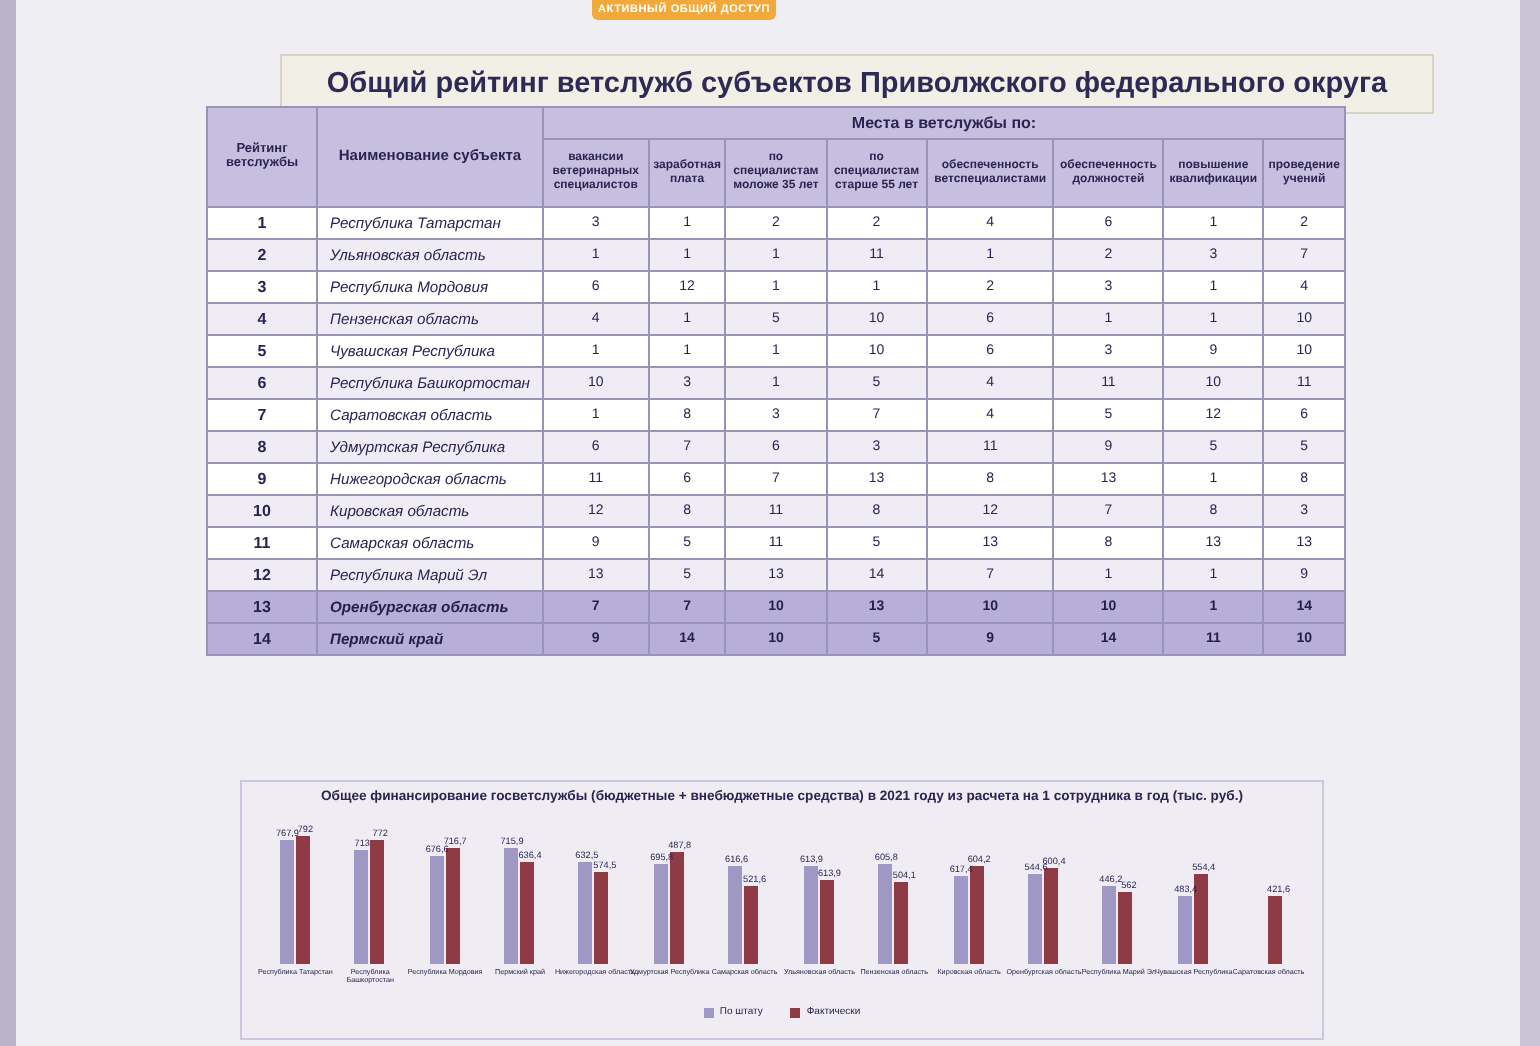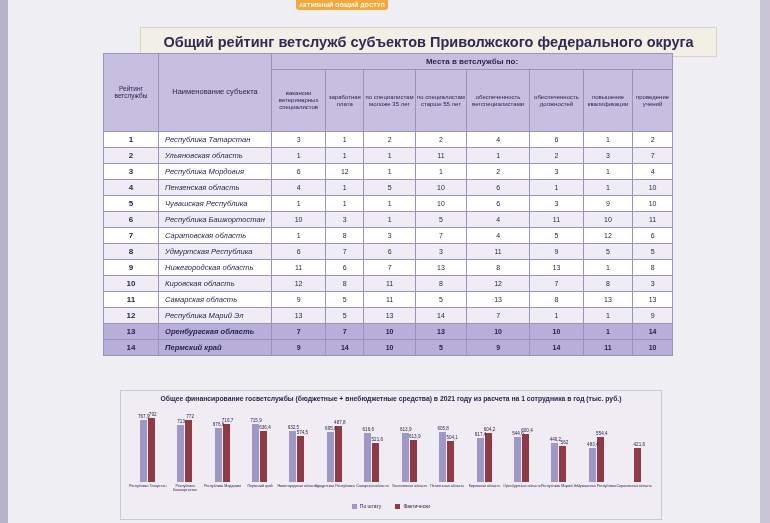--- a/index.html
+++ b/index.html
@@ -24,22 +24,22 @@
     position:absolute;left:100px;top:27px;width:575px;height:28px;
     background:#f2efe6;border:1px solid #d9d3c4;
     display:flex;align-items:center;justify-content:center;
     font-size:14.5px;font-weight:bold;color:#2d2a55;margin-left:40px;
   }
 
   .table-wrap{position:absolute;left:103px;top:53px;width:570px;}
   table{border-collapse:collapse;width:570px;background:#fff;}
   th,td{border:1px solid #9a93b8;text-align:center;}
   thead th{
-    background:#c7bfdf;color:#2b2450;font-weight:normal;
-    font-size:6px;padding:20px 1px;line-height:1.15;
+    background:#c7bfdf;color:#2b2450;font-weight:bold;
+    font-size:6px;padding:6px 1px;line-height:1.15;
   }
   th.rank-h{width:52px;font-size:6.5px;}
   th.subj-h{width:110px;font-size:7.5px;}
   th.top-h{font-size:8px;font-weight:bold;padding:3px 0;}
   tbody td{font-size:7px;padding:3px 1px;color:#2a2450;}
   tbody td.rank{font-weight:bold;font-size:8px;}
   tbody td.subj{
     text-align:left;padding-left:6px;font-style:italic;font-size:7.6px;
   }
   tr.rowA td{background:#ffffff;}

